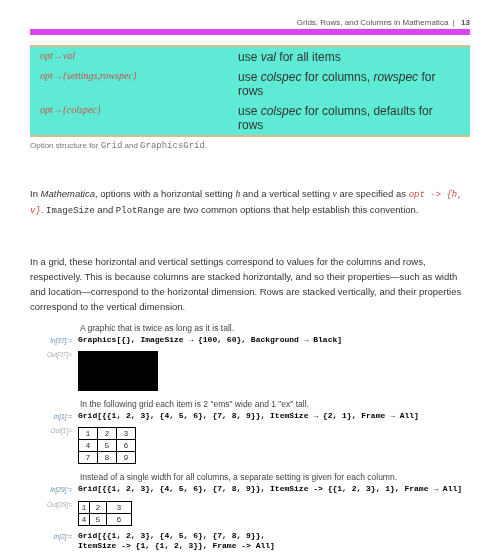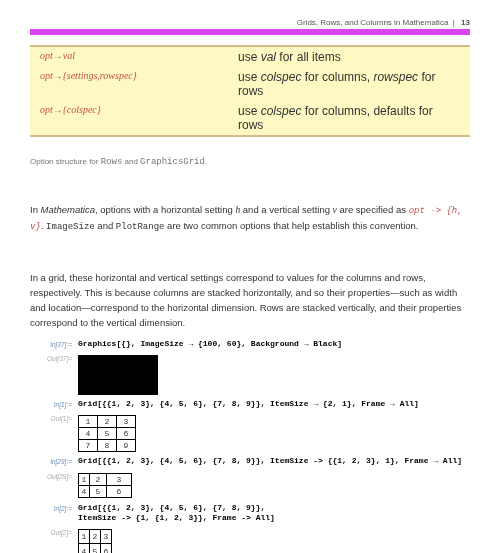--- a/index.html
+++ b/index.html
@@ -21,25 +21,25 @@
     border-bottom: 6px solid #d946ef;
     padding-bottom: 2px;
     margin-bottom: 10px;
   }
   .header .pg {
     font-weight: bold;
     margin-left: 4px;
   }
   .opt-table {
     width: 100%;
-    background: #fef9c3;
+    background: #5eead4;
     border-top: 2px solid #d9b98e;
     border-bottom: 2px solid #d9b98e;
     border-collapse: collapse;
-    margin-bottom: 20px;
+    margin-bottom: 4px;
   }
   .opt-table td {
     padding: 3px 10px;
     vertical-align: top;
     font-size: 12px;
   }
   .opt-table td.left {
     width: 45%;
     color: #c94f4f;
     font-style: italic;
@@ -153,40 +153,42 @@
     <tr>
       <td class="left">opt→{colspec}</td>
       <td>
         <span>use </span><i>colspec</i><span> for columns, defaults for rows</span>
       </td>
     </tr>
   </tbody>
     </table>
 
   <div class="caption">
-    Option structure for <span class="code-inline">Rows</span> and <span class="code-inline">GraphicsGrid</span>.
+    Option structure for <span class="code-inline">Grid</span> and <span class="code-inline">GraphicsGrid</span>.
   </div>
 
   <div class="body-text">
     <span>In </span><span class="ital">Mathematica</span><span>, options with a horizontal setting </span><span class="math">h</span><span> and a vertical setting </span><span class="math">v</span><span> are specified as </span><span class="mono-red">opt -&gt; {h, v}</span><span>. </span><span class="code-inline">ImageSize</span><span> and </span><span class="code-inline">PlotRange</span><span> are two common options that help establish this convention.</span>
   </div>
 
   <div class="body-text">In a grid, these horizontal and vertical settings correspond to values for the columns and rows, respectively. This is because columns are stacked horizontally, and so their properties—such as width and location—correspond to the horizontal dimension. Rows are stacked vertically, and their properties correspond to the vertical dimension.</div>
 
+  <div class="example-desc">A graphic that is twice as long as it is tall.</div>
   <div class="in-out-row">
     <div class="label">In[37]:=</div>
     <div class="code">Graphics[{}, ImageSize → {100, 60}, Background → Black]</div>
   </div>
   <div class="in-out-row">
     <div class="label out">Out[37]=</div>
     <div class="out-content">
       <div class="black-box"></div>
     </div>
   </div>
 
+  <div class="example-desc">In the following grid each item is 2 "ems" wide and 1 "ex" tall.</div>
   <div class="in-out-row">
     <div class="label">In[1]:=</div>
     <div class="code">Grid[{{1, 2, 3}, {4, 5, 6}, {7, 8, 9}}, ItemSize → {2, 1}, Frame → All]</div>
   </div>
   <div class="in-out-row">
     <div class="label out">Out[1]=</div>
     <div class="out-content">
       <table class="grid">
         <tbody>
             <tr>
@@ -202,20 +204,21 @@
         <tr>
               <td>7</td>
               <td>8</td>
               <td>9</td>
             </tr>
       </tbody>
         </table>
     </div>
   </div>
 
+  <div class="example-desc">Instead of a single width for all columns, a separate setting is given for each column.</div>
   <div class="in-out-row">
     <div class="label">In[29]:=</div>
     <div class="code">Grid[{{1, 2, 3}, {4, 5, 6}, {7, 8, 9}}, ItemSize -&gt; {{1, 2, 3}, 1}, Frame → All]</div>
   </div>
   <div class="in-out-row">
     <div class="label out">Out[29]=</div>
     <div class="out-content">
       <table class="grid w1 w2 w3 gridB">
         <tbody>
             <tr>

